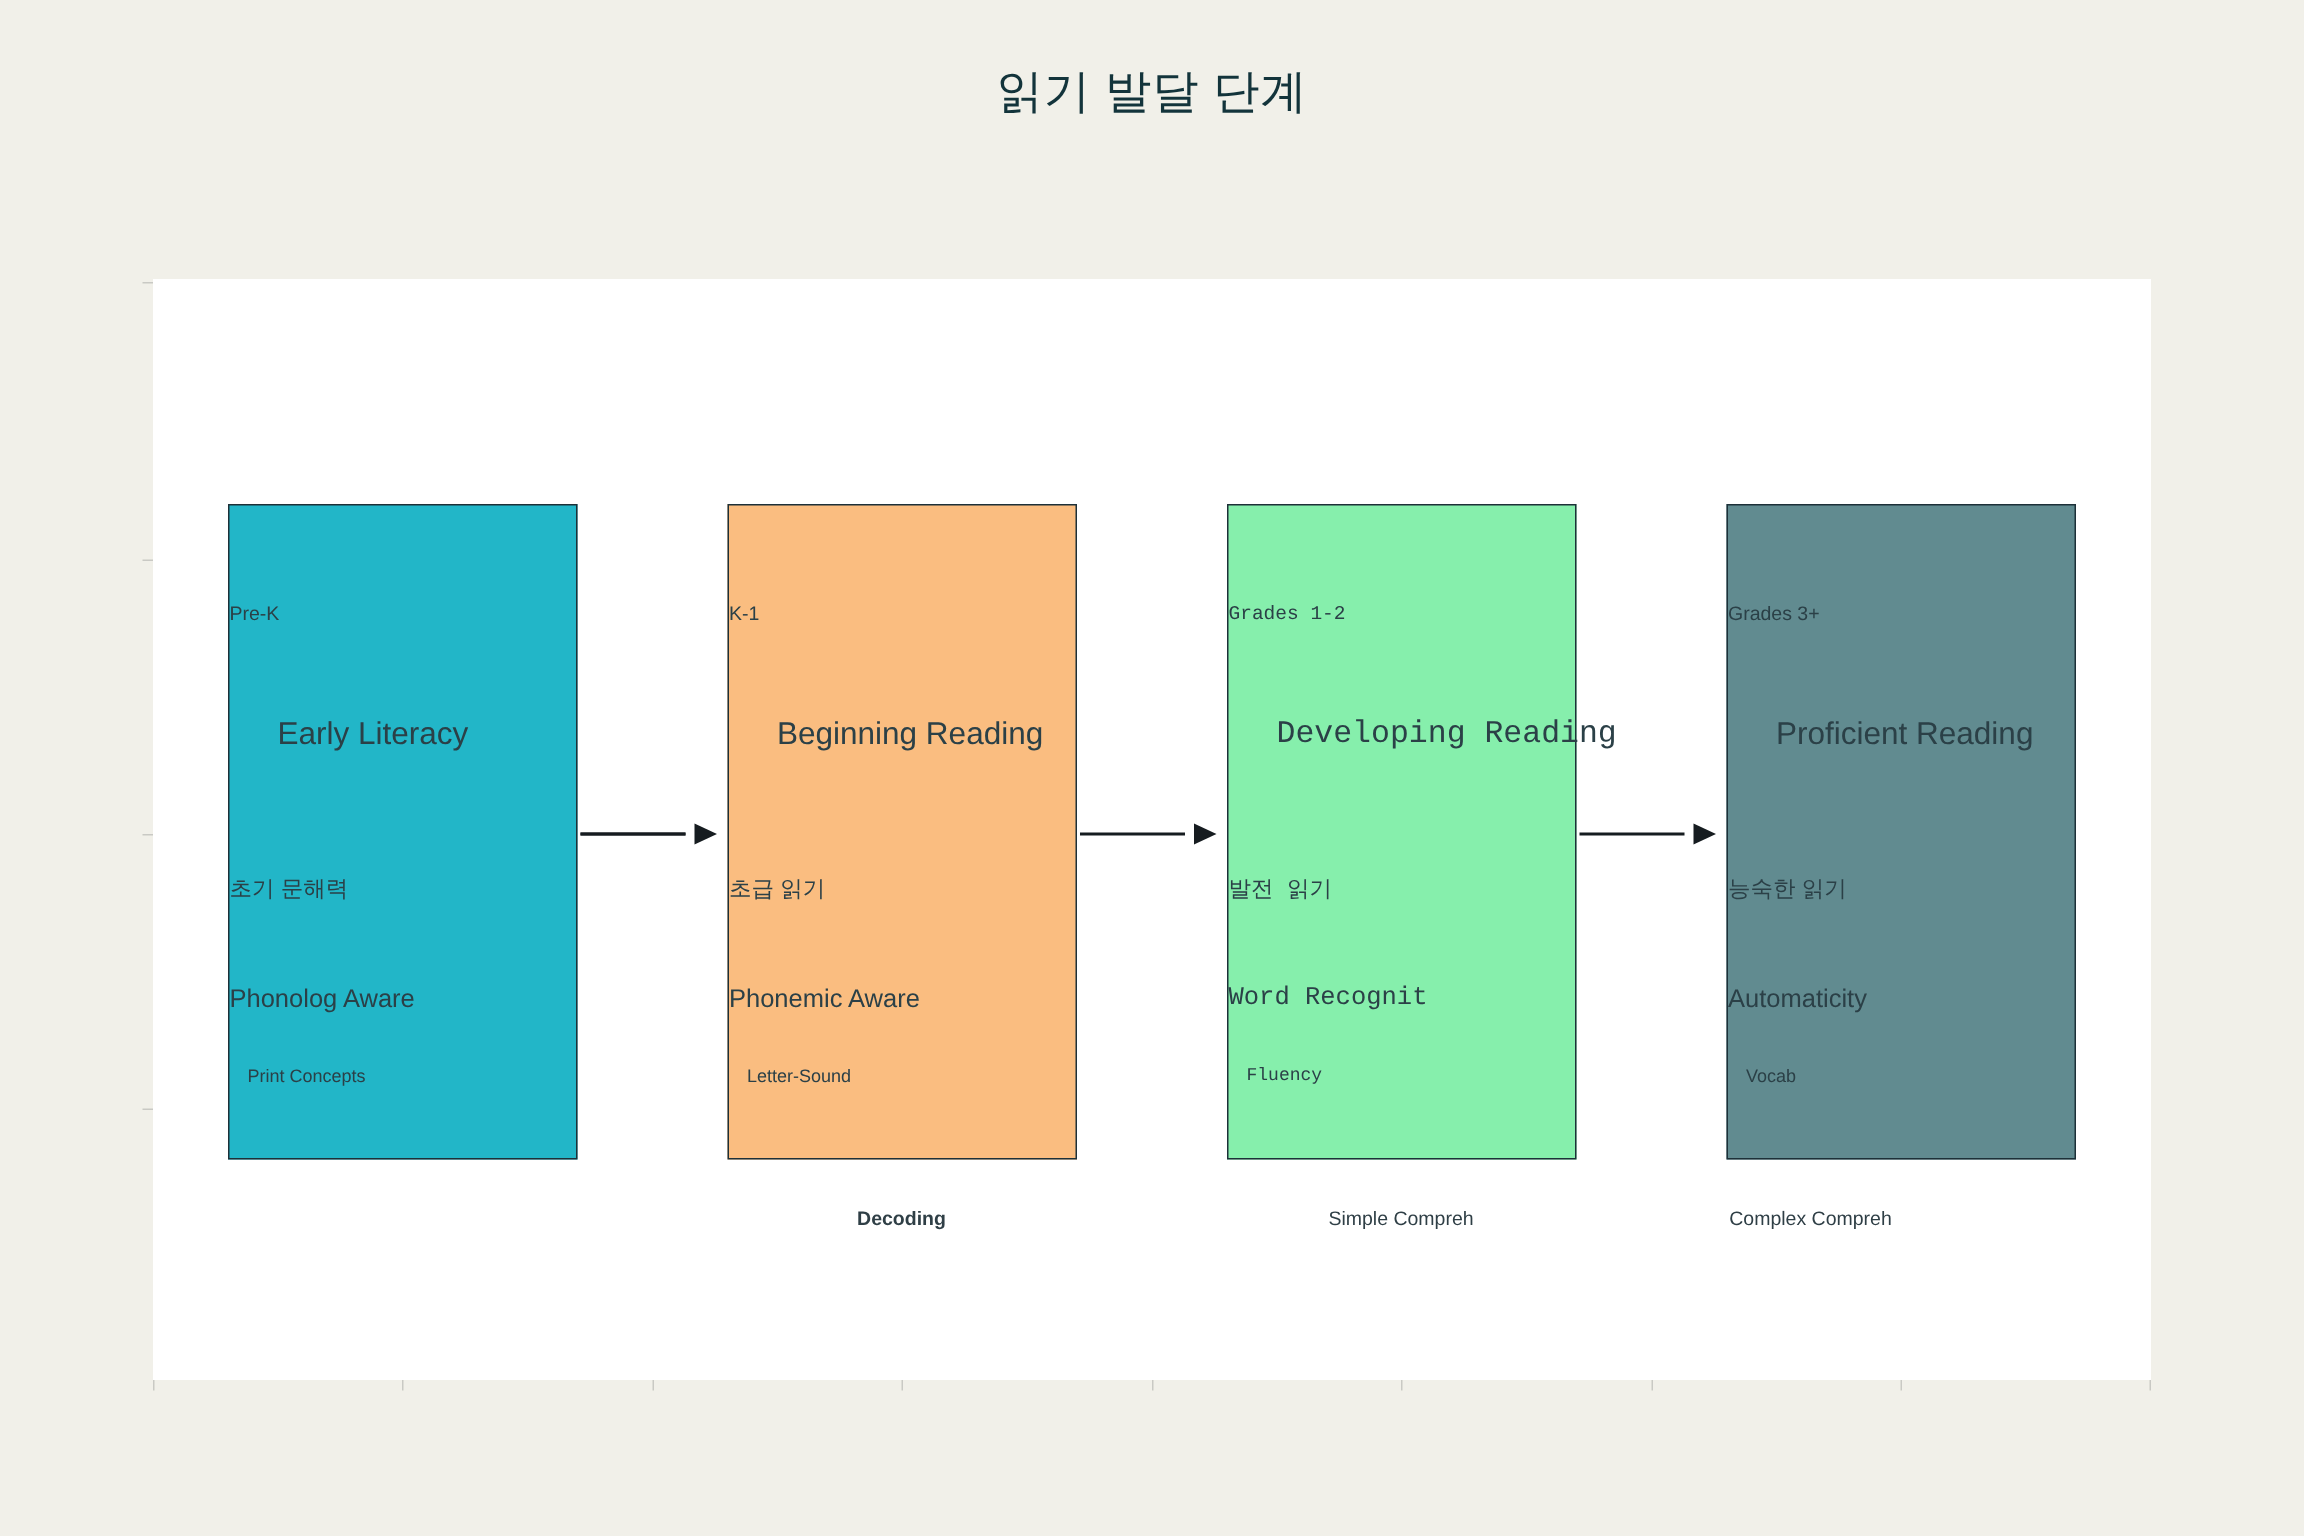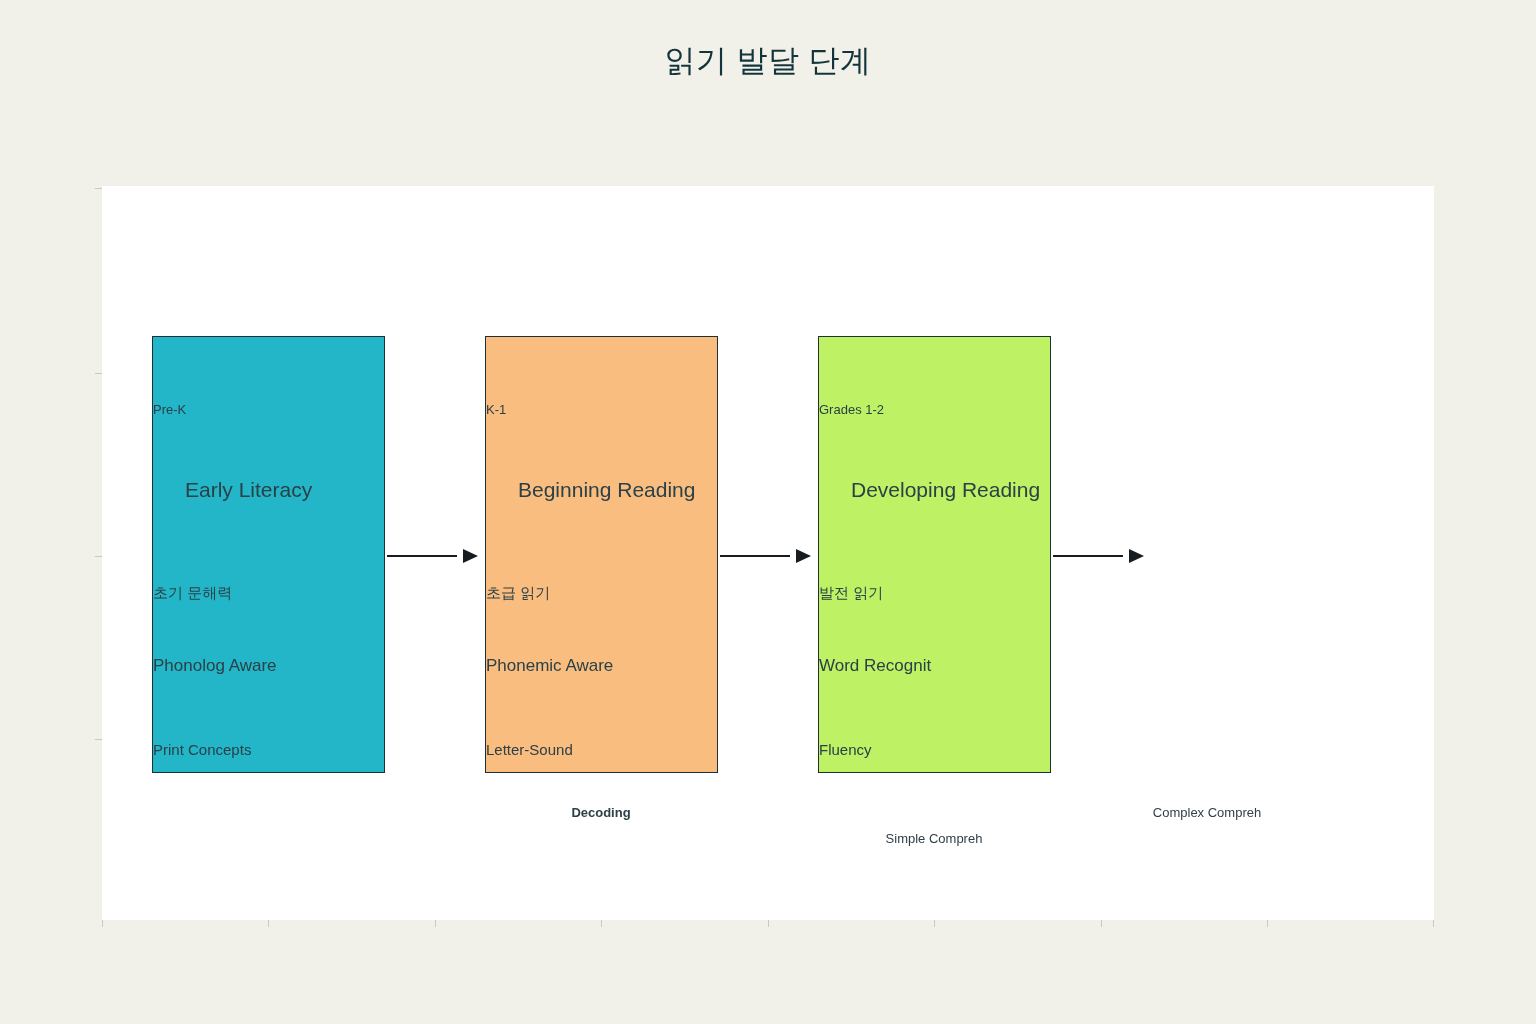--- a/index.html
+++ b/index.html
@@ -43,21 +43,21 @@
     position: absolute;
     left: 0; width: 100%;
     transform: translateY(-50%);
     color: #2b4047;
     white-space: nowrap;
   }
   .line.grade   { top: 72px;  font-size: 13px; }
   .line.name-en { top: 153px; font-size: 21px; padding-left: 32px; }
   .line.name-ko { top: 256px; font-size: 15px; }
   .line.skill-1 { top: 329px; font-size: 17px; }
-  .line.skill-2 { top: 412px; font-size: 15px; }
+  .line.skill-2 { top: 380px; font-size: 12px; padding-left: 12px; }
 
   .sub-label {
     position: absolute;
     top: 812px;
     transform: translate(-50%, -50%);
     font-size: 13px;
     color: #2f3f46;
     white-space: nowrap;
   }
 
@@ -126,29 +126,36 @@
     <div class="line skill-1">Phonemic Aware</div>
     <div class="line skill-2">Letter-Sound</div>
   </div>
   <div class="sub-label" style="left:601px;font-weight:bold;">Decoding</div>
 
   <div class="arrow" style="left:720px;">
     <div class="shaft"></div>
     <div class="head"></div>
   </div>
 
-  <div class="stage-box" style="left: 818px; background-color: #bef264;">
+  <div class="stage-box" style="left: 818px; background-color: #86efac; font-family: Liberation Mono, monospace;">
     <div class="line grade">Grades 1-2</div>
     <div class="line name-en">Developing Reading</div>
     <div class="line name-ko">발전 읽기</div>
     <div class="line skill-1">Word Recognit</div>
     <div class="line skill-2">Fluency</div>
   </div>
-  <div class="sub-label" style="left:934px;margin-top:26px;">Simple Compreh</div>
+  <div class="sub-label" style="left:934px;">Simple Compreh</div>
 
   <div class="arrow" style="left:1053px;">
     <div class="shaft"></div>
     <div class="head"></div>
   </div>
 
+  <div class="stage-box" style="left: 1151px; background-color: rgb(97, 139, 144);">
+    <div class="line grade">Grades 3+</div>
+    <div class="line name-en">Proficient Reading</div>
+    <div class="line name-ko">능숙한 읽기</div>
+    <div class="line skill-1">Automaticity</div>
+    <div class="line skill-2">Vocab</div>
+  </div>
   <div class="sub-label" style="left:1207px;text-align:center;">Complex Compreh</div>
 
 </div>
 
 </body></html>

